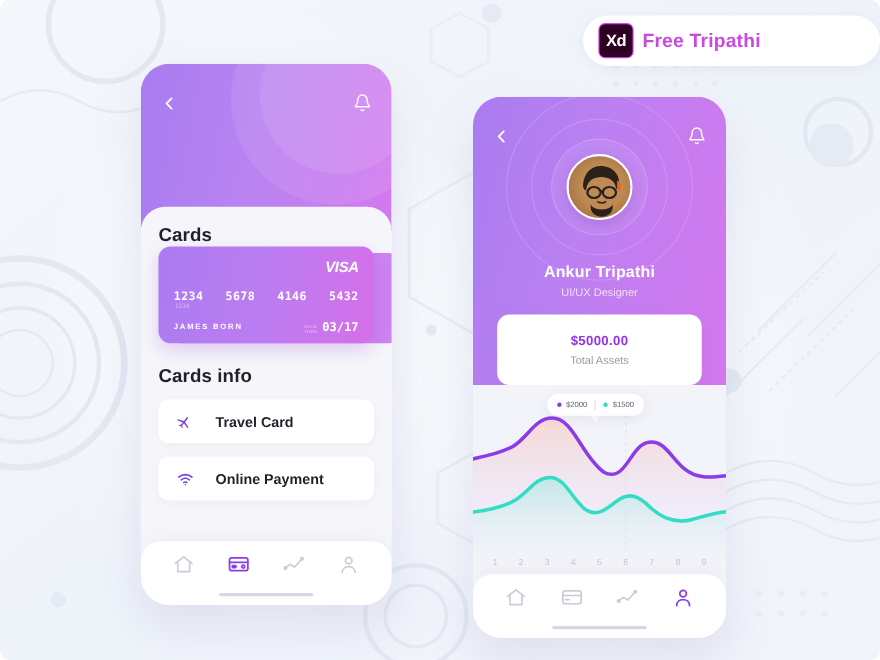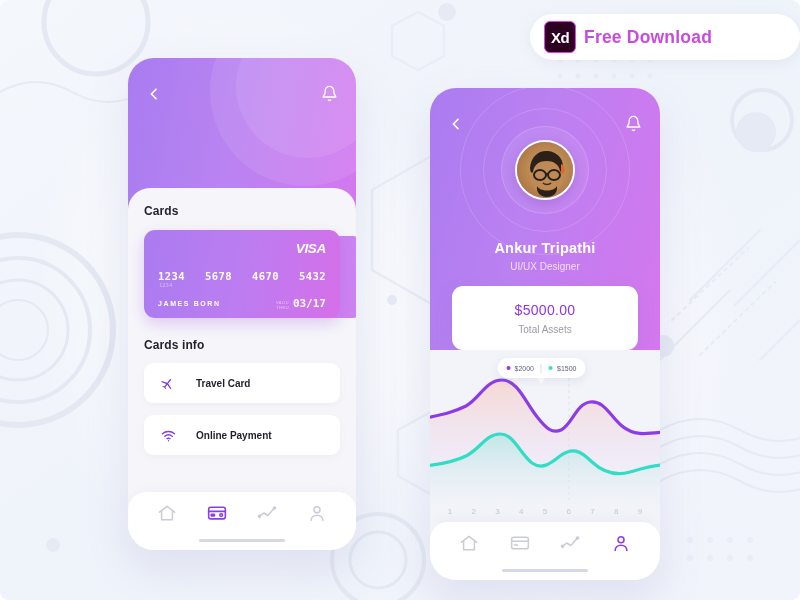--- a/index.html
+++ b/index.html
@@ -93,25 +93,25 @@
   
   .body-left {
     position: relative;
     margin-top: -22px;
     background: #f6f6fa;
     border-radius: 22px 22px 0 0;
     height: 362px;
     padding: 16px 0 0 0;
   }
   .sec-title {
-    font-size: 12px; font-weight: bold; color: #211f2b;
+    font-size: 17px; font-weight: bold; color: #211f2b;
     padding-left: 16px; letter-spacing: .1px;
   }
 
-  .card-deck { position: relative; height: 94px; margin-top: 12px; }
+  .card-deck { position: relative; height: 94px; margin-top: 0; }
   .ccard-behind {
     position: absolute; right: -8px; top: 6px;
     width: 210px; height: 82px; border-radius: 11px;
     background: linear-gradient(100deg, #b06ef2 0%, #c76ff0 100%);
     opacity: .85;
   }
   .ccard {
     position: absolute; left: 16px; top: 0;
     width: 196px; height: 88px;
     border-radius: 11px;
@@ -145,21 +145,21 @@
   .cc-valid-lbl { color: rgba(255,255,255,.55); font-size: 4px; line-height: 5px; text-align: right; letter-spacing: .3px; }
   .cc-exp { color: #ffffff; font-size: 11px; font-weight: bold; font-family: "DejaVu Sans Mono", monospace; }
 
   .info-row {
     margin: 0 16px 12px 16px; height: 40px;
     background: #ffffff; border-radius: 9px;
     display: flex; align-items: center; padding-left: 16px;
     box-shadow: 0 2px 9px rgba(130,130,180,.09);
   }
   .info-icon { width: 20px; color: #7b3fe0; display: flex; align-items: center; }
-  .info-lbl { font-size: 10px; font-weight: bold; color: #211f2b; margin-left: 16px; }
+  .info-lbl { font-size: 13px; font-weight: bold; color: #211f2b; margin-left: 16px; }
 
   
   .navbar {
     position: absolute; left: 0; bottom: 0; width: 100%;
     height: 58px; background: #ffffff;
     border-radius: 18px 18px 0 0;
     display: flex; align-items: center; justify-content: space-around;
     padding: 0 14px 12px 14px;
     box-shadow: 0 -3px 12px rgba(140,140,190,.07);
   }
@@ -195,21 +195,21 @@
     position: absolute; left: 0; right: 0; top: 173px;
     text-align: center; color: #f1ddfb; font-size: 10px; z-index: 4;
   }
   .assets-card {
     position: absolute; left: 22px; right: 22px; top: 198px;
     height: 64px; background: #ffffff; border-radius: 11px;
     z-index: 5; display: flex; flex-direction: column;
     align-items: center; justify-content: center;
     box-shadow: 0 6px 18px rgba(130,110,190,.14);
   }
-  .assets-amt { color: #9233e8; font-size: 14px; font-weight: normal; letter-spacing: .3px; }
+  .assets-amt { color: #9233e8; font-size: 12px; font-weight: bold; letter-spacing: .3px; }
   .assets-lbl { color: #9b9aa8; font-size: 10px; margin-top: 6px; }
 
   .chart-zone { position: relative; height: 172px; background: #f3f4f9; }
   .tooltip {
     position: absolute; left: 50%; transform: translateX(-54%);
     top: 8px; z-index: 6;
     background: #ffffff; border-radius: 11px;
     height: 20px; display: flex; align-items: center; gap: 7px;
     padding: 0 9px;
     box-shadow: 0 3px 10px rgba(130,130,180,.14);
@@ -314,21 +314,21 @@
         <circle cx="578" cy="76" r="2.5"></circle>
       <circle cx="596" cy="76" r="2.5"></circle>
         <circle cx="614" cy="76" r="2.5"></circle>
       <circle cx="632" cy="76" r="2.5"></circle>
         <circle cx="650" cy="76" r="2.5"></circle>
     </g>
   </svg>
 
   <div class="dl-pill">
     <div class="xd-badge">Xd</div>
-    <span class="dl-text">Free Download</span>
+    <span class="dl-text">Free Tripathi</span>
   </div>
 
   <div class="phone" id="phone-left">
 
     <div class="hdr-left">
       <div class="hdr-circ" style="width:190px;height:190px;right:-44px;top:-62px;"></div>
       <div class="hdr-circ" style="width:144px;height:144px;right:-24px;top:-44px;"></div>
 
       <div class="topbar">
         <span>
@@ -349,21 +349,21 @@
     <div class="body-left">
       <div class="sec-title">Cards</div>
 
       <div class="card-deck">
         <div class="ccard-behind"></div>
         <div class="ccard">
           <div class="visa">VISA</div>
           <div class="cc-nums">
             <span>1234</span>
             <span>5678</span>
-            <span>4670</span>
+            <span>4146</span>
             <span>5432</span>
           </div>
           <div class="cc-sub">1234</div>
           <div class="cc-name">JAMES BORN</div>
           <div class="cc-valid">
             <div class="cc-valid-lbl">
               <div>VALID</div>
               <div>THRU</div>
             </div>
             <div class="cc-exp">03/17</div>

